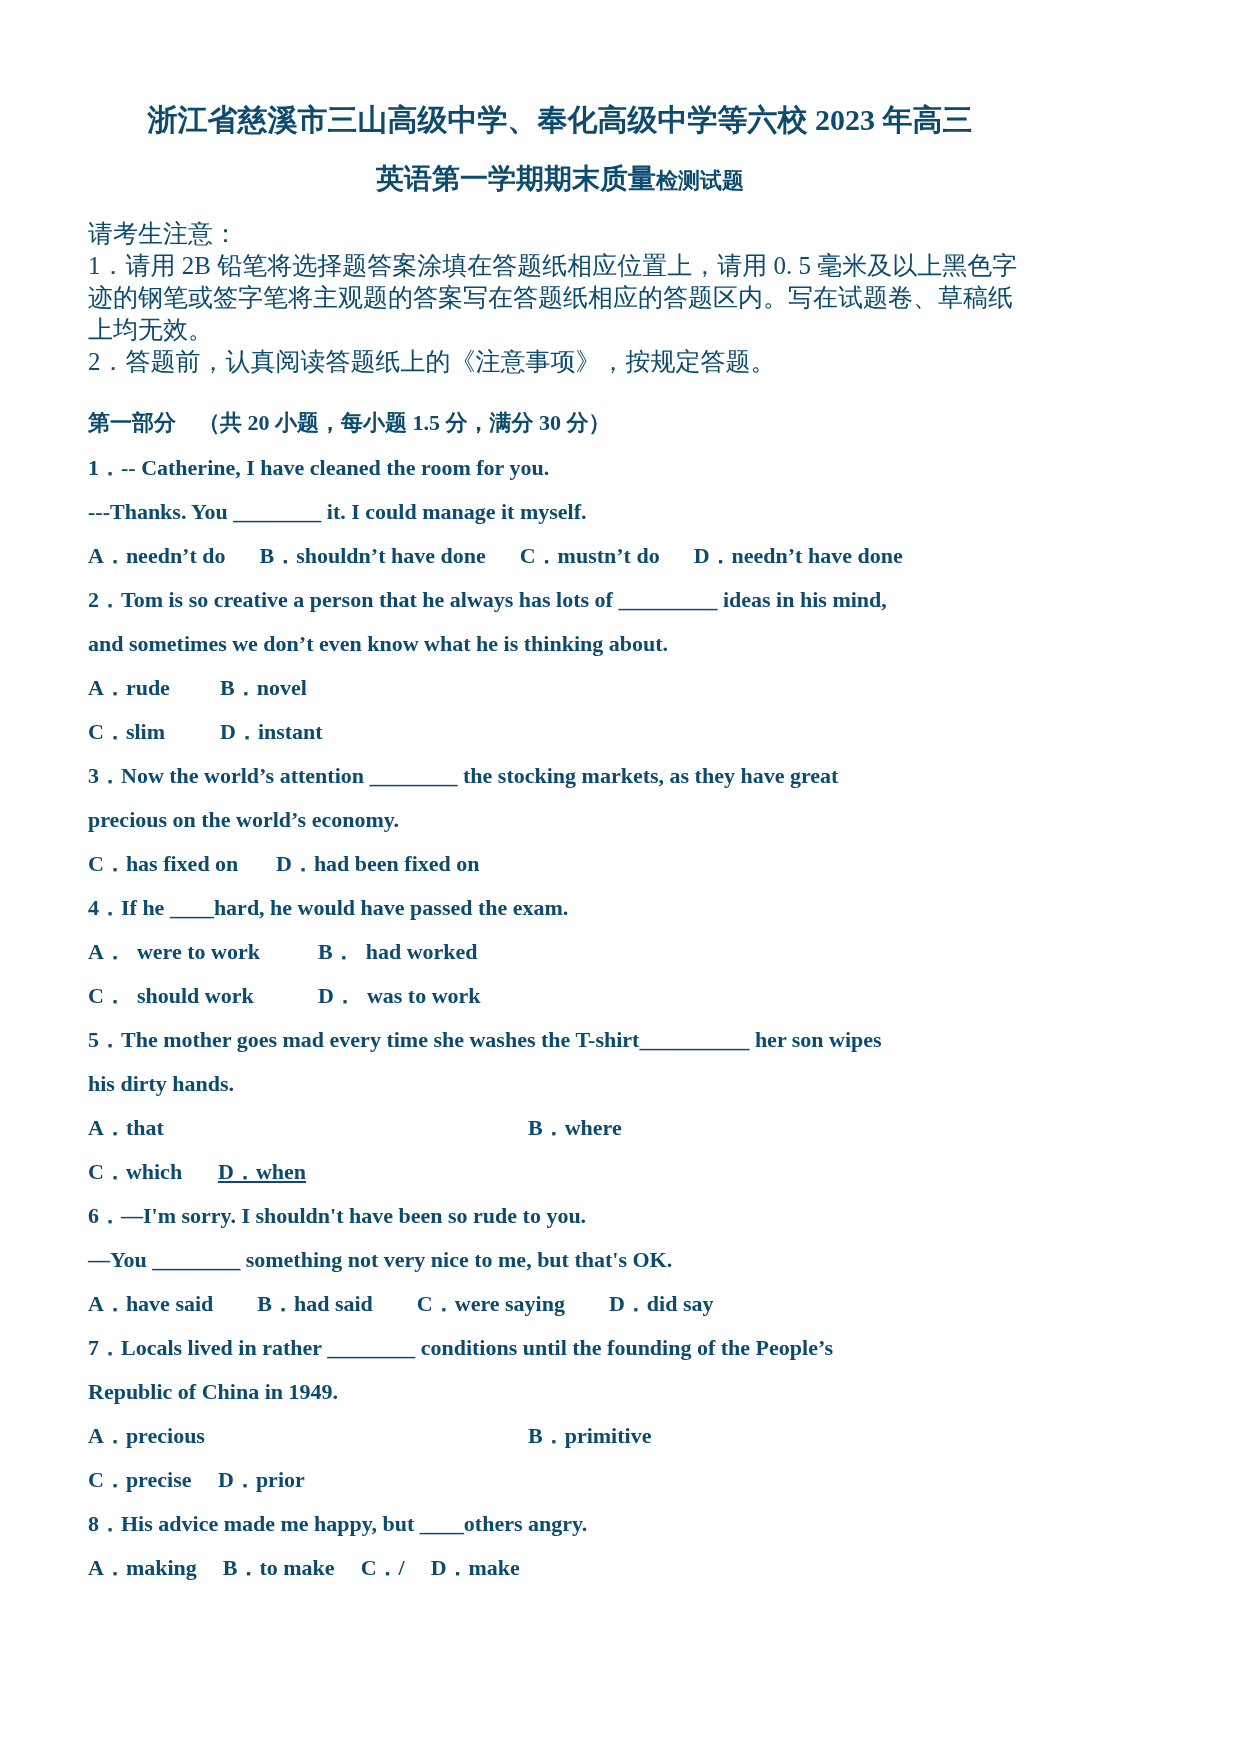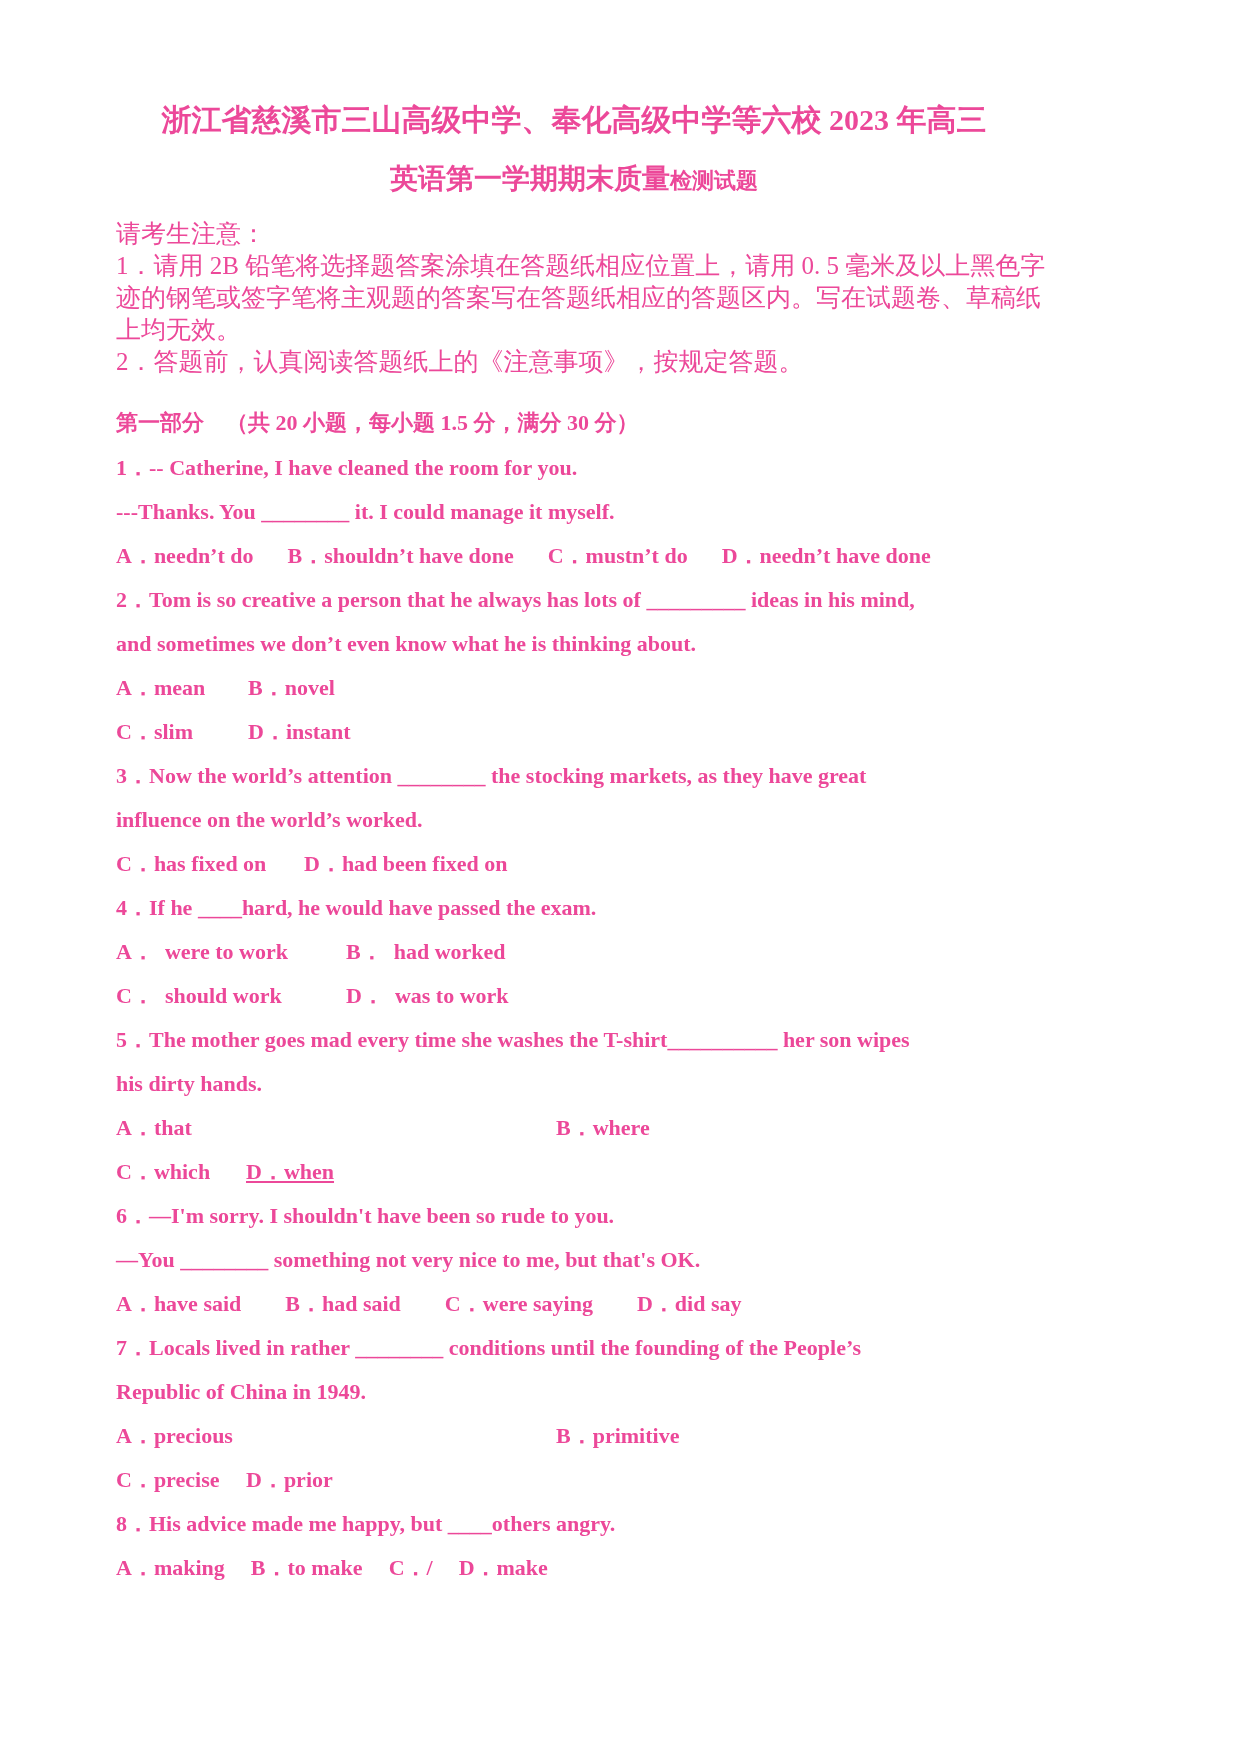--- a/index.html
+++ b/index.html
@@ -1,23 +1,23 @@
 <!DOCTYPE html>
 <html><head>
 <meta charset="utf-8">
 <style>
   html, body { margin: 0; padding: 0; background: #ffffff; }
   .page {
     width: 1240px;
     height: 1754px;
     box-sizing: border-box;
     background: #ffffff;
-    color: #ec4899;
+    color: #0c4a6e;
     font-family: "Liberation Serif", "DejaVu Serif", serif;
-    padding: 96px 178px 0 116px;
+    padding: 96px 178px 0 88px;
     overflow: hidden;
     position: relative;
   }
   .title { 
     text-align: center;
     font-weight: bold;
     margin: 0 -178px 0 -208px;
     white-space: pre;
   }
   .title-1 { font-size: 30px; line-height: 48px; }
@@ -64,26 +64,26 @@
 
   <div class="questions">
       <div>
         <div class="q-line">1．-- Catherine, I have cleaned the room for you.</div>
         <div class="q-line">---Thanks. You ________ it. I could manage it myself.</div>
         <div class="q-line opt-row"><span class="opt" style="margin-right: 34px;">A．needn’t do</span><span class="opt" style="margin-right: 34px;">B．shouldn’t have done</span><span class="opt" style="margin-right: 34px;">C．mustn’t do</span><span class="opt">D．needn’t have done</span></div>
       </div>
       <div>
         <div class="q-line">2．Tom is so creative a person that he always has lots of _________ ideas in his mind,</div>
         <div class="q-line">and sometimes we don’t even know what he is thinking about.</div>
-        <div class="q-line opt-row"><span class="opt">A．mean</span><span class="opt abs" style="left: 132px;">B．novel</span></div>
+        <div class="q-line opt-row"><span class="opt">A．rude</span><span class="opt abs" style="left: 132px;">B．novel</span></div>
         <div class="q-line opt-row"><span class="opt">C．slim</span><span class="opt abs" style="left: 132px;">D．instant</span></div>
       </div>
       <div>
         <div class="q-line">3．Now the world’s attention ________ the stocking markets, as they have great</div>
-        <div class="q-line">influence on the world’s worked.</div>
+        <div class="q-line">precious on the world’s economy.</div>
         <div class="q-line opt-row"><span class="opt">C．has fixed on</span><span class="opt abs" style="left: 188px;">D．had been fixed on</span></div>
       </div>
       <div>
         <div class="q-line">4．If he ____hard, he would have passed the exam.</div>
         <div class="q-line opt-row"><span class="opt">A．  were to work</span><span class="opt abs" style="left: 230px;">B．  had worked</span></div>
         <div class="q-line opt-row"><span class="opt">C．  should work</span><span class="opt abs" style="left: 230px;">D．  was to work</span></div>
       </div>
       <div>
         <div class="q-line">5．The mother goes mad every time she washes the T-shirt__________ her son wipes</div>
         <div class="q-line">his dirty hands.</div>

